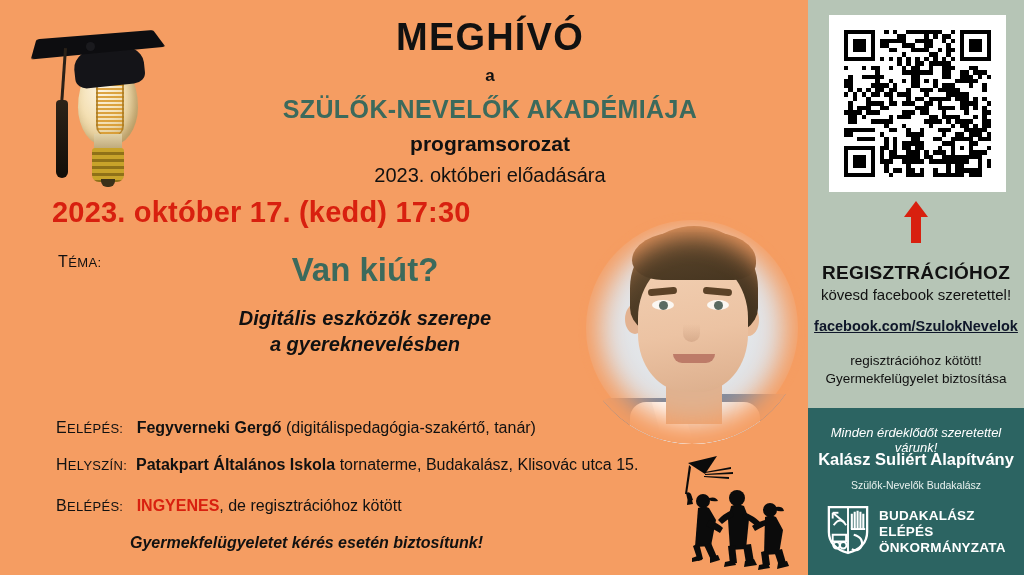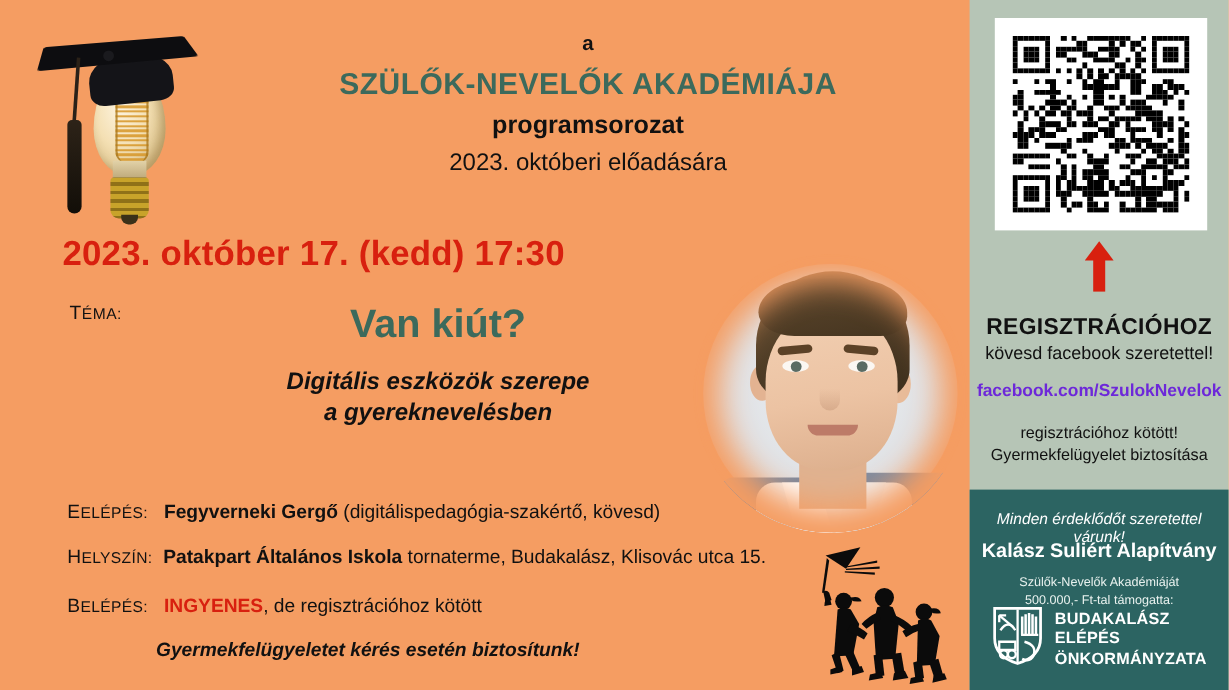--- a/index.html
+++ b/index.html
@@ -419,21 +419,22 @@
     font-size: 15px;
     color: #111111;
   }
   .sb-link {
     position: absolute;
     left: 0; top: 318px;
     width: 216px;
     text-align: center;
     font-size: 14.5px;
     font-weight: bold;
-    color: #6d28d9;
+    color: #0f172a;
+    text-decoration: underline;
     cursor: pointer;
   }
   .sb-childcare {
     position: absolute;
     left: 0; top: 352px;
     width: 216px;
     text-align: center;
     font-size: 13.5px;
     color: #111111;
     line-height: 1.32;
@@ -497,20 +498,21 @@
       <div class="bulb-base"></div>
       <div class="bulb-tip"></div>
       <div class="cap-crown"></div>
       <div class="cap-board"></div>
       <div class="cap-button"></div>
       <div class="cap-tassel-cord"></div>
       <div class="cap-tassel"></div>
     </div>
 
     <div class="header-block">
+      <div class="t-meghivo">MEGHÍVÓ</div>
       <div class="t-a">a</div>
       <div class="t-academy">SZÜLŐK-NEVELŐK AKADÉMIÁJA</div>
       <div class="t-series">programsorozat</div>
       <div class="t-subtitle">2023. októberi előadására</div>
     </div>
 
     <div class="date-line">2023. október 17. (kedd) 17:30</div>
 
     <div class="tema-label sc">
       <span>T</span><span class="small">ÉMA:</span>
@@ -520,21 +522,21 @@
       <div class="topic-2">Van kiút?</div>
       <div class="topic-sub">
         <div>Digitális eszközök szerepe</div>
         <div>a gyereknevelésben</div>
       </div>
     </div>
 
     <div class="detail-row" id="row-speaker">
       <span class="lbl sc"><span>E</span><span class="small">ELÉPÉS:</span></span>
       &nbsp;&nbsp;<b>Fegyverneki Gergő</b>
-      <span>(digitálispedagógia-szakértő, kövesd)</span>
+      <span>(digitálispedagógia-szakértő, tanár)</span>
     </div>
 
     <div class="detail-row" id="row-venue">
       <span class="lbl sc"><span>H</span><span class="small">ELYSZÍN:</span></span>
       &nbsp;<b>Patakpart Általános Iskola</b>
       <span>tornaterme, Budakalász, Klisovác utca 15.</span>
     </div>
 
     <div class="detail-row" id="row-entry">
       <span class="lbl sc"><span>B</span><span class="small">ELÉPÉS:</span></span>
@@ -1718,22 +1720,21 @@
     <div class="sb-link">facebook.com/SzulokNevelok</div>
     <div class="sb-childcare">
       <div>regisztrációhoz kötött!</div>
       <div>Gyermekfelügyelet biztosítása</div>
     </div>
 
     <div id="sidebar-lower">
       <div class="sb-welcome">Minden érdeklődőt szeretettel várunk!</div>
       <div class="sb-foundation">Kalász Suliért Alapítvány</div>
       <div class="sb-support">
-        <div>Szülők-Nevelők Akadémiáját</div>
-        <div>500.000,- Ft-tal támogatta:</div>
+        <div>Szülők-Nevelők Budakalász</div>
       </div>
       <div class="sb-city">
         <span>
           <svg viewBox="0 0 46 54" width="44" height="52" aria-hidden="true">
             <path d="M3 3 h40 v26 q0 16 -20 22 Q3 45 3 29 Z" fill="none" stroke="#ffffff" stroke-width="2.4"></path>
             <path d="M23 4 v46" stroke="#ffffff" stroke-width="2"></path>
 
             <path d="M8 22 q7 -10 13 0" fill="none" stroke="#ffffff" stroke-width="2"></path>
             <path d="M7 9 l12 10" stroke="#ffffff" stroke-width="2"></path>
             <path d="M7 9 h6" stroke="#ffffff" stroke-width="2"></path>

